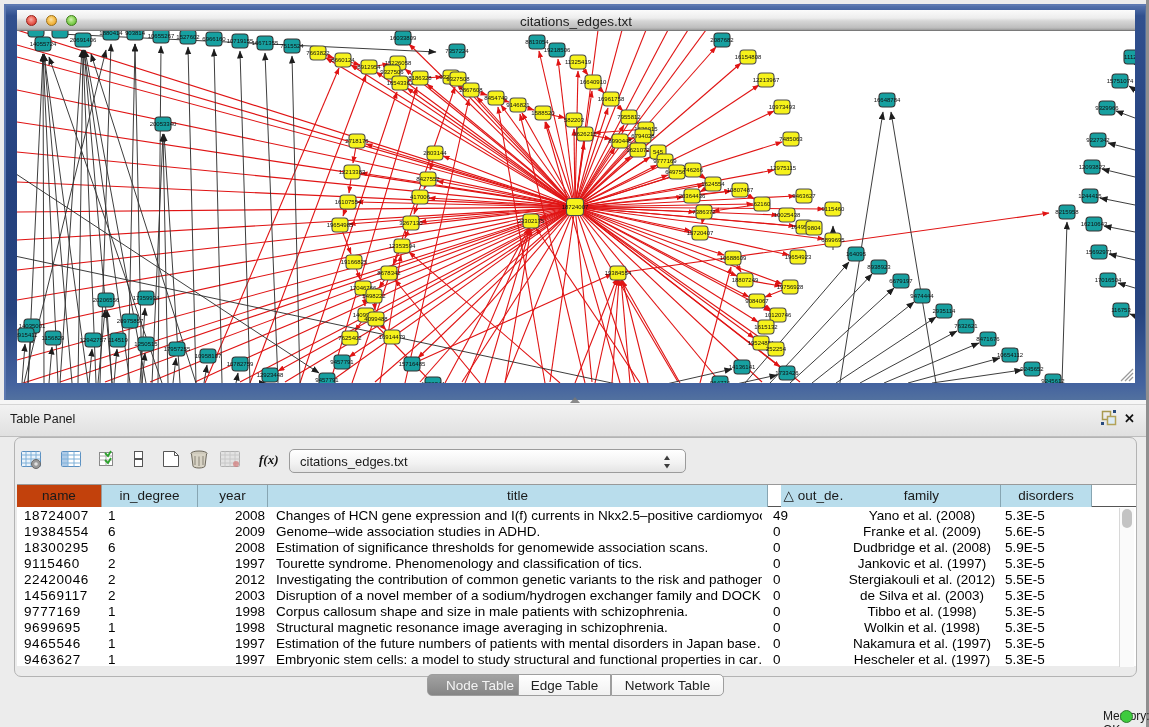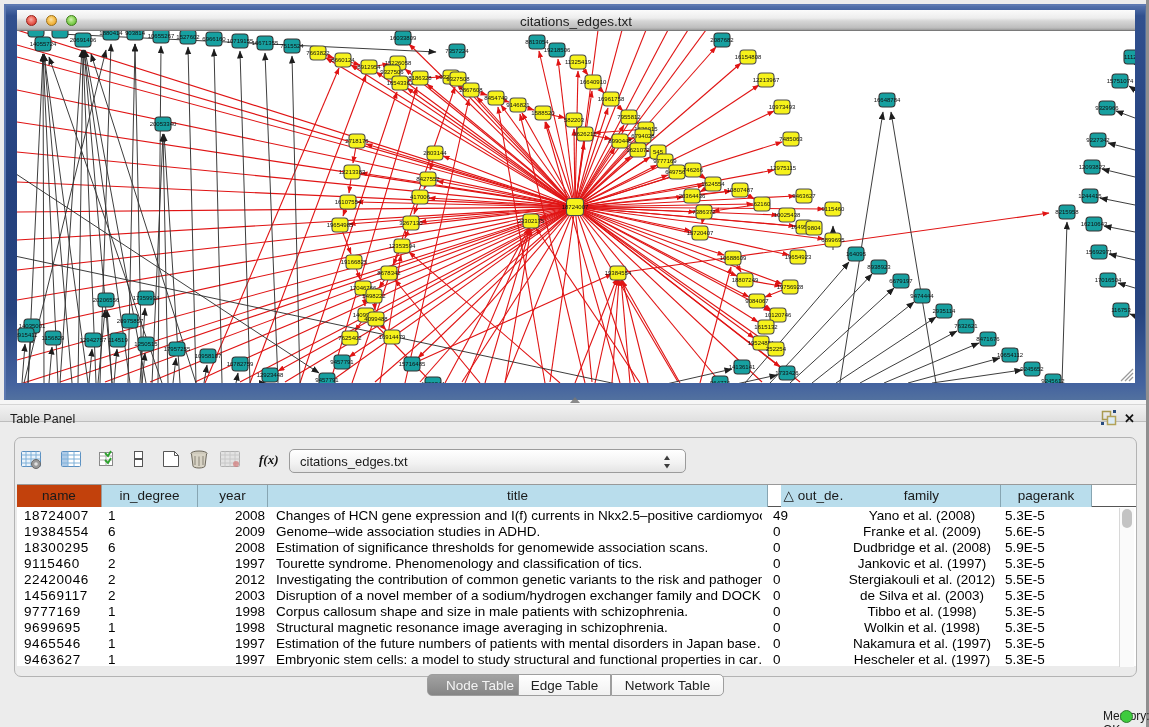--- a/index.html
+++ b/index.html
@@ -15,21 +15,21 @@
   font-size:13.5px; color:#222; }
 .tl { position:absolute; top:4.5px; width:11px; height:11px; border-radius:50%; }
 #tlr { left:9px; background:radial-gradient(circle at 4px 3.5px,#f7b0aa,#ee6f63 40%,#d94439 75%,#b3281f 100%); border:0.5px solid #9a2018;}
 #tly { left:28.8px; background:radial-gradient(circle at 4px 3.5px,#fbe2a9,#f6c356 40%,#eda933 75%,#c6821a 100%); border:0.5px solid #9f7013;}
 #tlg { left:49px; background:radial-gradient(circle at 4px 3.5px,#d2f0b5,#95d965 40%,#6cc13e 75%,#4b9a22 100%); border:0.5px solid #3f7d1a;}
 #canvas { position:absolute; left:13px; top:27px; width:1118px; height:352px; background:#ffffff; overflow:hidden; }
 .nt { fill:#17a0a0; stroke:#333; stroke-width:1.1; }
 .ny { fill:#f6f21b; stroke:#4c4c4c; stroke-width:1.1; }
 .nl { font-size:6px; fill:#111111; text-anchor:middle; font-family:"Liberation Sans",sans-serif; }
 
-#tp-head { position:absolute; left:0; top:404px; width:1146px; height:18px;
+#tp-head { position:absolute; left:0; top:404px; width:1146px; height:33px;
   background:linear-gradient(180deg,#f2f2f2,#e0e0e0); border-bottom:1px solid #bdbdbd; border-top:1px solid #d5d5d5;text-align:center;}
 #tp-head .t { position:absolute; left:10px; top:7px; font-size:12.5px; color:#1a1a1a; }
 #tp-x { position:absolute; left:1124px; top:6px; font-size:13px; font-weight:bold; color:#111; }
 #tp-box { position:absolute; left:14px; top:437px; width:1123px; height:240px;
   background:#ebebeb; border:1px solid #b3b3b3; border-radius:7px; }
 #combo { position:absolute; left:289px; top:449px; width:397px; height:24px; border:1px solid #9b9b9b;
   border-radius:5px; background:linear-gradient(180deg,#ffffff,#f2f2f2 60%,#e4e4e4); }
 #combo .t { position:absolute; left:10px; top:4px; font-size:13px; color:#1a1a1a; }
 #table { position:absolute; left:17px; top:484px; width:1119px; height:182px; background:#fff;
   border-top:1px solid #999; }
@@ -946,21 +946,21 @@
   </svg>
 </div>
 <div id="table">
   <div id="thead">
     <div style="left:0;width:85px;background:#c2410c;border-right:1px solid #9a9a9a;">name</div>
     <div style="left:85px;width:96px;">in_degree</div>
     <div style="left:181px;width:70px;">year</div>
     <div style="left:251px;width:500px;">title</div>
     <div style="left:751px;width:75px;margin-left:13px;">△ out_de…</div>
     <div style="left:826px;width:158px;">family</div>
-    <div style="left:984px;width:91px;">pagerank</div>
+    <div style="left:984px;width:91px;">disorders</div>
   </div>
   <div class="tr" style="top:23px">
       <div class="c0">18724007</div>
       <div class="c1">1</div>
       <div class="c2">2008</div>
       <div class="c3">Changes of HCN gene expression and I(f) currents in Nkx2.5–positive cardiomyoc…</div>
       <div class="c4">49</div>
       <div class="c5">Yano et al. (2008)</div>
       <div class="c6">5.3E-5</div>
     </div>

